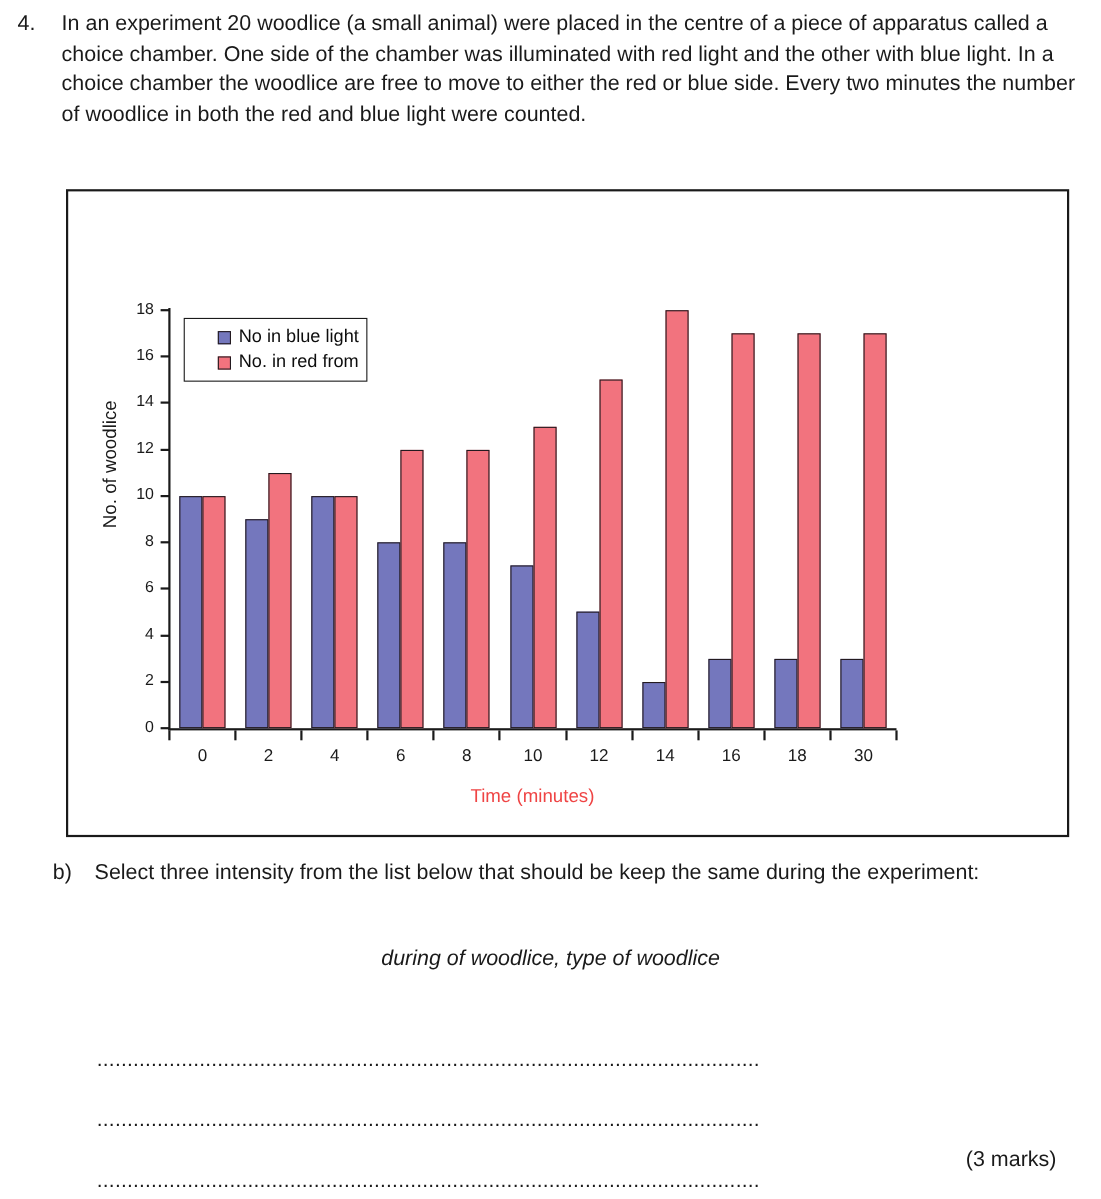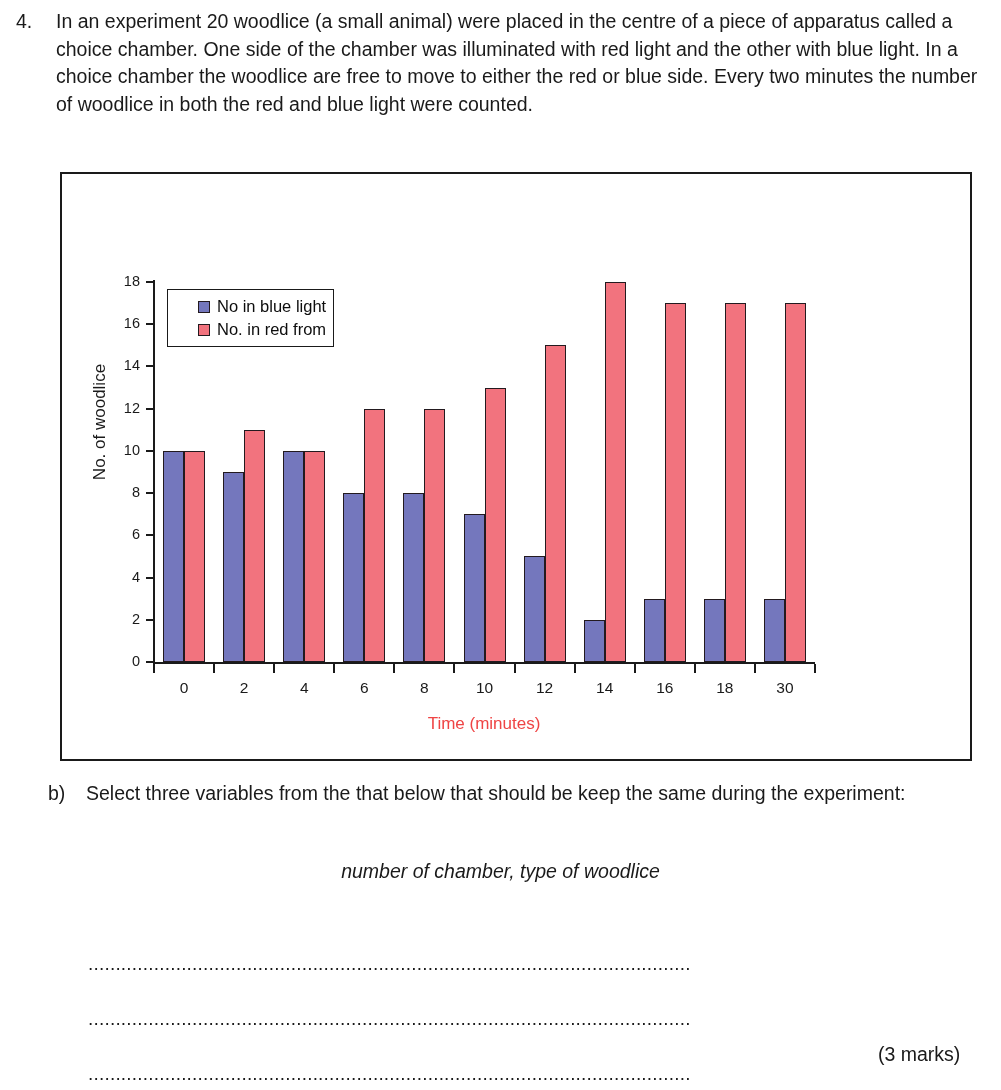--- a/index.html
+++ b/index.html
@@ -339,24 +339,24 @@
       <div class="legend-row">
         <span class="legend-swatch red"></span>
         <span class="legend-label">No. in red from</span>
       </div>
     </div>
   </div>
 </div>
 
 <div class="partb-block">
   <div class="partb-label">b)</div>
-  <div class="partb-text">Select three variables from the that below that should be keep the same during the experiment:</div>
+  <div class="partb-text">Select three intensity from the list below that should be keep the same during the experiment:</div>
 </div>
 
 <div class="variables-list">
-  <span class="vline">number of chamber, type of woodlice</span>
+  <span class="vline">during of woodlice, type of woodlice</span>
 </div>
 
 <div class="answer-line" style="top:954px;">..............................................................................................................</div>
 <div class="answer-line" style="top:1009px;">..............................................................................................................</div>
 <div class="answer-line" style="top:1064px;">..............................................................................................................</div>
 
 <div class="marks">(3 marks)</div>
 
 </body></html>

